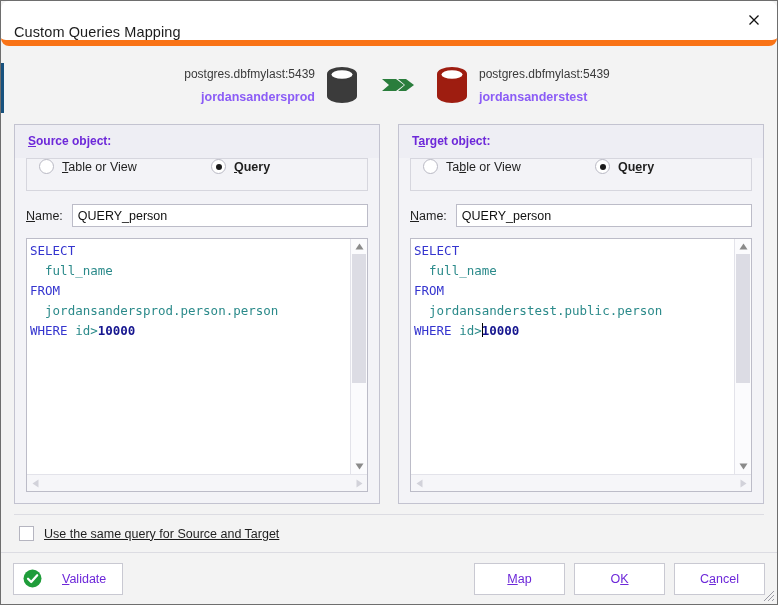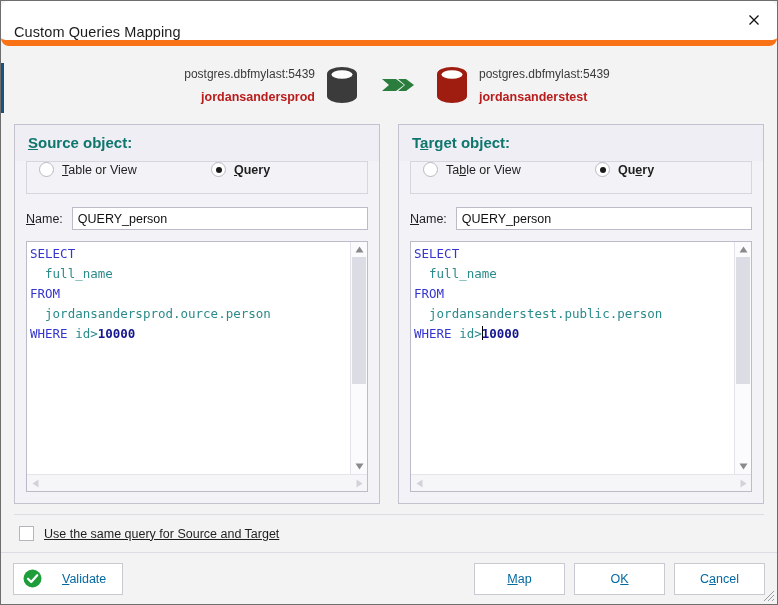--- a/index.html
+++ b/index.html
@@ -83,21 +83,21 @@
   }
   .conn-side.left { align-items: flex-end; text-align: right; }
   .conn-side.right { align-items: flex-start; text-align: left; }
   .conn-host {
     font-size: 12px;
     color: #3a3a3a;
   }
   .conn-name {
     font-size: 12.5px;
     font-weight: bold;
-    color: #b91c1c;
+    color: #8b5cf6;
   }
   .db-icon-wrap {
     width: 54px;
     display: flex;
     align-items: center;
     justify-content: center;
   }
   .arrow-wrap {
     width: 56px;
     display: flex;
@@ -122,22 +122,22 @@
   .panel {
     flex: 1 1 0;
     border: 1px solid #c3c3d0;
     background: #f3f3f7;
     display: flex;
     flex-direction: column;
     min-width: 0;
   }
   .panel-title {
     font-weight: bold;
-    font-size: 15px;
-    color: #0f766e;
+    font-size: 12px;
+    color: #6d28d9;
     padding: 9px 0 10px 13px;
     background: #eeeef4;
     flex: 0 0 auto;
   }
   .panel-body {
     padding: 0 11px 11px 11px;
     display: flex;
     flex-direction: column;
     flex: 1 1 auto;
     min-height: 0;
@@ -320,21 +320,21 @@
     display: flex;
     align-items: center;
     padding: 0 12px;
     position: relative;
   }
   .btn {
     border: 1px solid #c9c9d2;
     background: #ffffff;
     font-family: "Liberation Sans", sans-serif;
     font-size: 12.5px;
-    color: #0369a1;
+    color: #6d28d9;
     height: 32px;
     display: inline-flex;
     align-items: center;
     justify-content: center;
     cursor: pointer;
     box-sizing: border-box;
     padding: 0 10px;
   }
   .btn-validate {
     width: 110px;
@@ -426,21 +426,21 @@
           <div class="name-row">
             <span class="name-label"><u class="mn">N</u><span>ame:</span></span>
             <input class="name-input" type="text" value="QUERY_person" style="">
           </div>
 
           <div class="editor">
             <div class="editor-main">
               <div class="code-area"><span class="kw">SELECT</span>
 <span class="idn">  full_name</span>
 <span class="kw">FROM</span>
-<span class="idn">  jordansandersprod.ource.person</span>
+<span class="idn">  jordansandersprod.person.person</span>
 <span class="kw">WHERE</span><span class="idn"> id</span><span class="op">&gt;</span><span class="num">10000</span></div>
               <div class="vsb">
                 <div class="sb-arrow">
                   <svg width="9" height="7" viewBox="0 0 9 7">
                       <path d="M4.5 0.5 L8.5 6.5 L0.5 6.5 Z" fill="#8a8a8a"></path>
                     </svg>
                 </div>
                 <div class="vsb-track">
                   <div class="vsb-thumb"></div>
                 </div>

